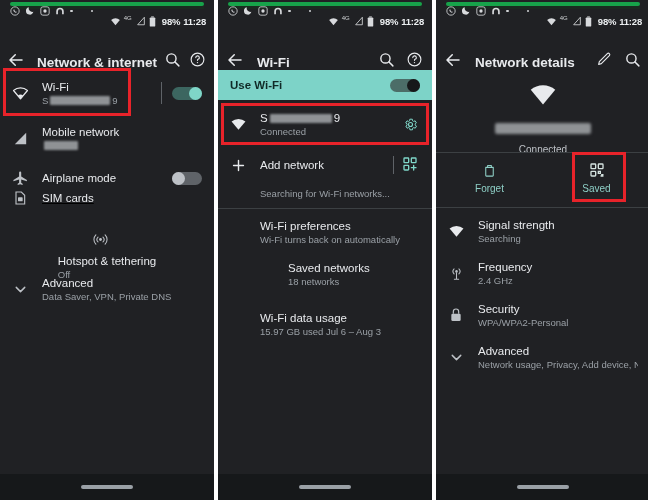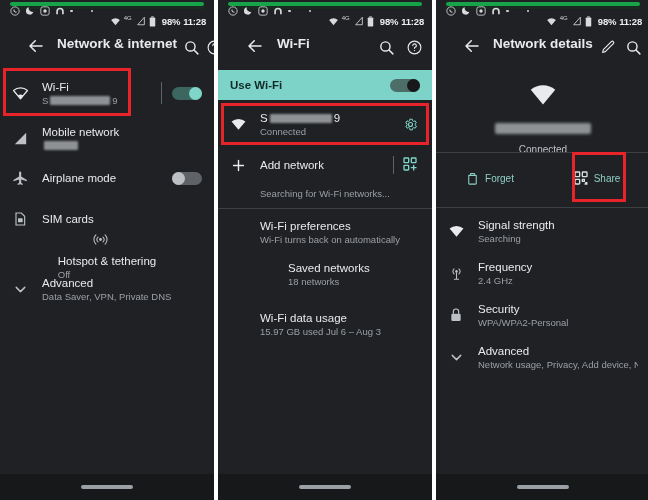--- a/index.html
+++ b/index.html
@@ -15,21 +15,21 @@
   
   .statusbar{position:absolute;top:10px;left:0;right:0;height:22px;display:flex;align-items:center;justify-content:flex-end;padding-right:8px;box-sizing:border-box;}
   .sb-left{position:absolute;left:10px;top:0;height:22px;display:flex;align-items:center;gap:5px;}
   .sb-right{display:flex;align-items:center;gap:3px;}
   .sicon{width:10px;height:10px;display:inline-block;opacity:.92;}
   .sdot{width:2.5px;height:2.5px;border-radius:50%;background:#cfd2d4;display:inline-block;}
   .sb-txt{color:#eceff1;font-size:9.5px;letter-spacing:-.2px;white-space:nowrap;font-weight:bold;}
   .sup{font-size:6px;color:#cfd2d4;position:relative;top:-3px;margin:0 1px;}
 
   
-  .appbar{position:absolute;top:36px;left:0;right:0;height:34px;display:flex;align-items:flex-start;padding:0 7px;box-sizing:border-box;margin-left:20px;}
+  .appbar{position:absolute;top:36px;left:0;right:0;height:34px;display:flex;align-items:flex-end;padding:0 7px;box-sizing:border-box;}
   .ab-title{color:#e8eaed;font-size:13.5px;font-weight:bold;margin-left:12px;white-space:nowrap;}
   .ab-spacer{flex:1;}
   .ab-icon{width:22px;height:22px;display:flex;align-items:center;justify-content:center;margin-left:6px;cursor:pointer;}
   .back{width:20px;height:20px;display:flex;align-items:center;justify-content:center;cursor:pointer;}
 
   
   .row{position:absolute;left:0;right:0;display:flex;align-items:center;box-sizing:border-box;padding:0 12px;}
   .row-ico{width:30px;flex:0 0 30px;display:flex;align-items:center;justify-content:flex-start;}
   .row-txt{flex:1;min-width:0;}
   .r-title{color:#e8eaed;font-size:11.5px;line-height:14px;white-space:nowrap;overflow:hidden;}
@@ -57,21 +57,21 @@
   
   .navbar{position:absolute;bottom:0;left:0;right:0;height:26px;background:#16181a;display:flex;align-items:center;justify-content:center;}
   .pill{width:52px;height:4px;border-radius:2px;background:#9aa0a6;}
 
   
   .dh{position:absolute;left:0;right:0;text-align:center;}
   .dh-name{display:inline-block;height:11px;width:96px;background:#8f9295;border-radius:2px;filter:blur(1.4px);}
   .dh-state{color:#bdc1c6;font-size:10px;margin-top:6px;}
 
   .actions{position:absolute;left:0;right:0;display:flex;}
-  .action{flex:1;display:flex;align-items:center;justify-content:center;gap:5px;cursor:pointer;}
+  .action{flex:1;display:flex;flex-direction:column;align-items:center;justify-content:center;gap:5px;cursor:pointer;}
   .action-label{color:#8ecfc6;font-size:10px;}
   svg{display:block;}
 </style>
 </head>
 <body>
 
 <div class="strip">
 
   <div class="panel">
     <div class="greenbar"></div>
@@ -190,21 +190,21 @@
           </svg>
       </div>
       <div class="row-txt">
         <div class="r-title">Airplane mode</div>
       </div>
       <div class="toggle off">
           <div class="knob"></div>
         </div>
     </div>
 
-    <div class="row" style="top:201px;height:36px;">
+    <div class="row" style="top:180px;height:36px;text-decoration:underline;">
       <div class="row-ico">
         <svg viewBox="0 0 24 24" width="16" height="16">
             <path d="M6 3h8l5 5v13H6z" fill="none" stroke="#bdc1c6" stroke-width="1.7"></path>
             <rect x="9" y="11" width="7" height="6" rx="1" fill="#bdc1c6"></rect>
           </svg>
       </div>
       <div class="row-txt">
         <div class="r-title">SIM cards</div>
       </div>
     </div>
@@ -500,21 +500,21 @@
       </div>
       <div class="action">
         <span>
           <svg viewBox="0 0 24 24" width="16" height="16">
             <rect x="3" y="3" width="7" height="7" rx="1" fill="none" stroke="#d5e3e0" stroke-width="2"></rect>
             <rect x="14" y="3" width="7" height="7" rx="1" fill="none" stroke="#d5e3e0" stroke-width="2"></rect>
             <rect x="3" y="14" width="7" height="7" rx="1" fill="none" stroke="#d5e3e0" stroke-width="2"></rect>
             <path d="M14 14h3v3h-3zM19 19h2M18 21h3" stroke="#d5e3e0" stroke-width="2" stroke-linecap="round" fill="none"></path>
           </svg>
         </span>
-        <span class="action-label">Share</span>
+        <span class="action-label">Saved</span>
       </div>
     </div>
     <div class="hl" style="left:136px;top:152px;width:54px;height:50px;"></div>
 
     <div class="divider" style="top:207px;"></div>
 
     <div class="row" style="top:212px;height:38px;">
       <div class="row-ico">
         <svg viewBox="0 0 24 24" width="17" height="17">
             <path d="M12 19.5 2.2 7.8a15 15 0 0 1 19.6 0z" fill="#e8eaed"></path>

